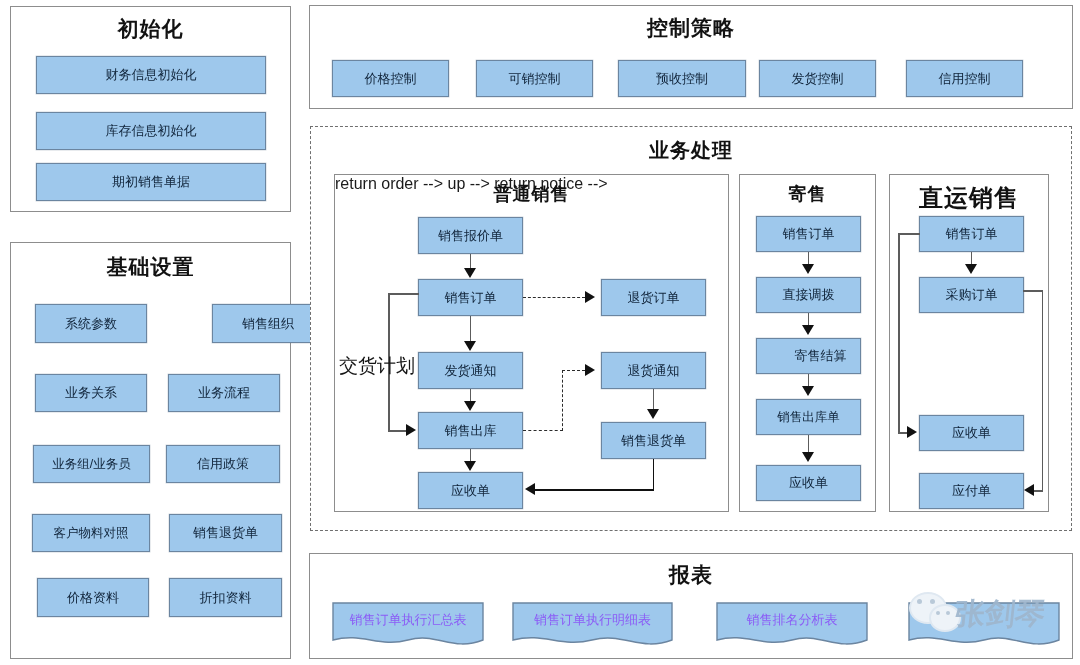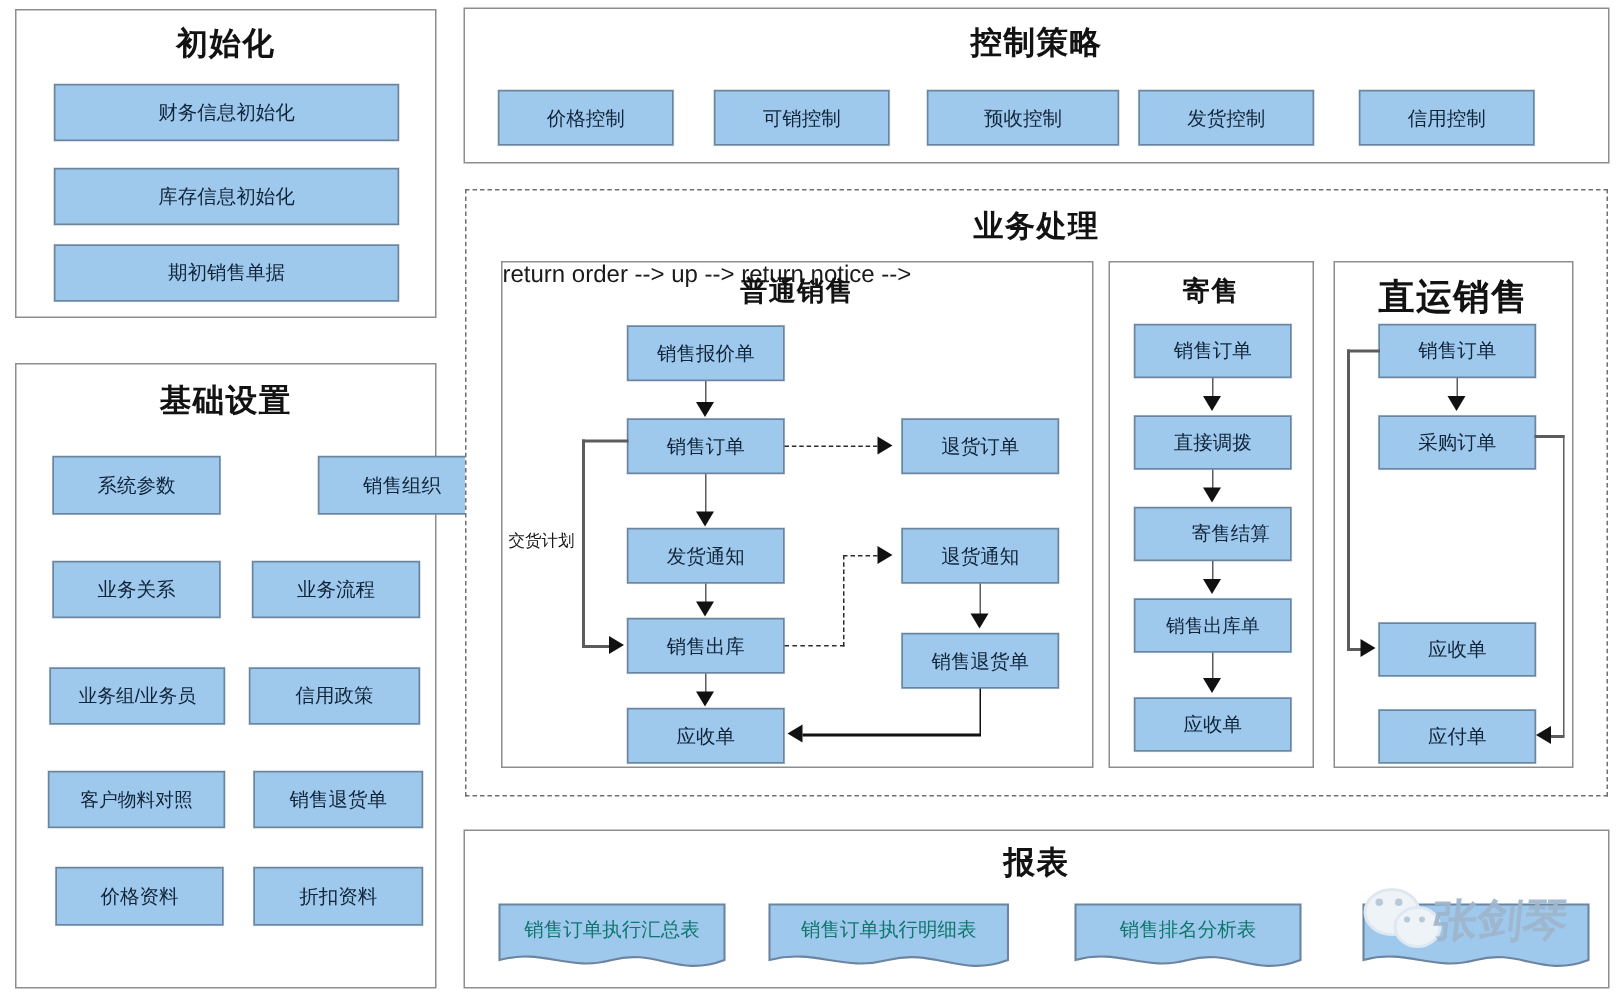--- a/index.html
+++ b/index.html
@@ -28,37 +28,37 @@
     color:#10243a;font-size:13px;white-space:nowrap;
     box-shadow:0 0 0 0.4px rgba(90,110,130,.35);
   }
 
   
   .doc{position:absolute;box-sizing:border-box;}
   .doc svg{position:absolute;left:0;top:0;width:100%;height:100%;}
   .doc .doclabel{
     position:absolute;left:0;right:0;top:0;height:74%;
     display:flex;align-items:center;justify-content:center;
-    color:#0f766e;font-size:13px;white-space:nowrap;z-index:2;
+    color:#8b5cf6;font-size:13px;white-space:nowrap;z-index:2;
   }
 
   
   .ln{position:absolute;background:#5c5c5c;}
   .ln.h{height:1.6px;}
   .ln.v{width:1.6px;}
   .ln.dk{background:#111;}
   .dln{position:absolute;}
   .dln.h{height:0;border-top:1.8px dashed #2b2b2b;}
   .dln.v{width:0;border-left:1.8px dashed #2b2b2b;}
   .arw{position:absolute;width:0;height:0;}
   .arw.down{border-left:6.5px solid transparent;border-right:6.5px solid transparent;border-top:10px solid #111;}
   .arw.right{border-top:6.5px solid transparent;border-bottom:6.5px solid transparent;border-left:10px solid #111;}
   .arw.left{border-top:6.5px solid transparent;border-bottom:6.5px solid transparent;border-right:10px solid #111;}
 
-  .sidelabel{position:absolute;font-size:11px;color:#141414;white-space:nowrap;}
+  .sidelabel{position:absolute;font-size:19px;color:#141414;white-space:nowrap;}
 
   
   .wm{position:absolute;z-index:5;pointer-events:none;}
   .wm-text{
     position:absolute;font-size:30px;font-weight:bold;color:#9fb6cd;
     opacity:.92;white-space:nowrap;font-family:"Liberation Serif",serif;
     transform:skewX(-6deg);
   }
   .wm-bubble{position:absolute;border-radius:50%;background:#eef3f8;border:2px solid #dfe8f1;}
   .wm-dot{position:absolute;border-radius:50%;background:#b9c9d8;}

